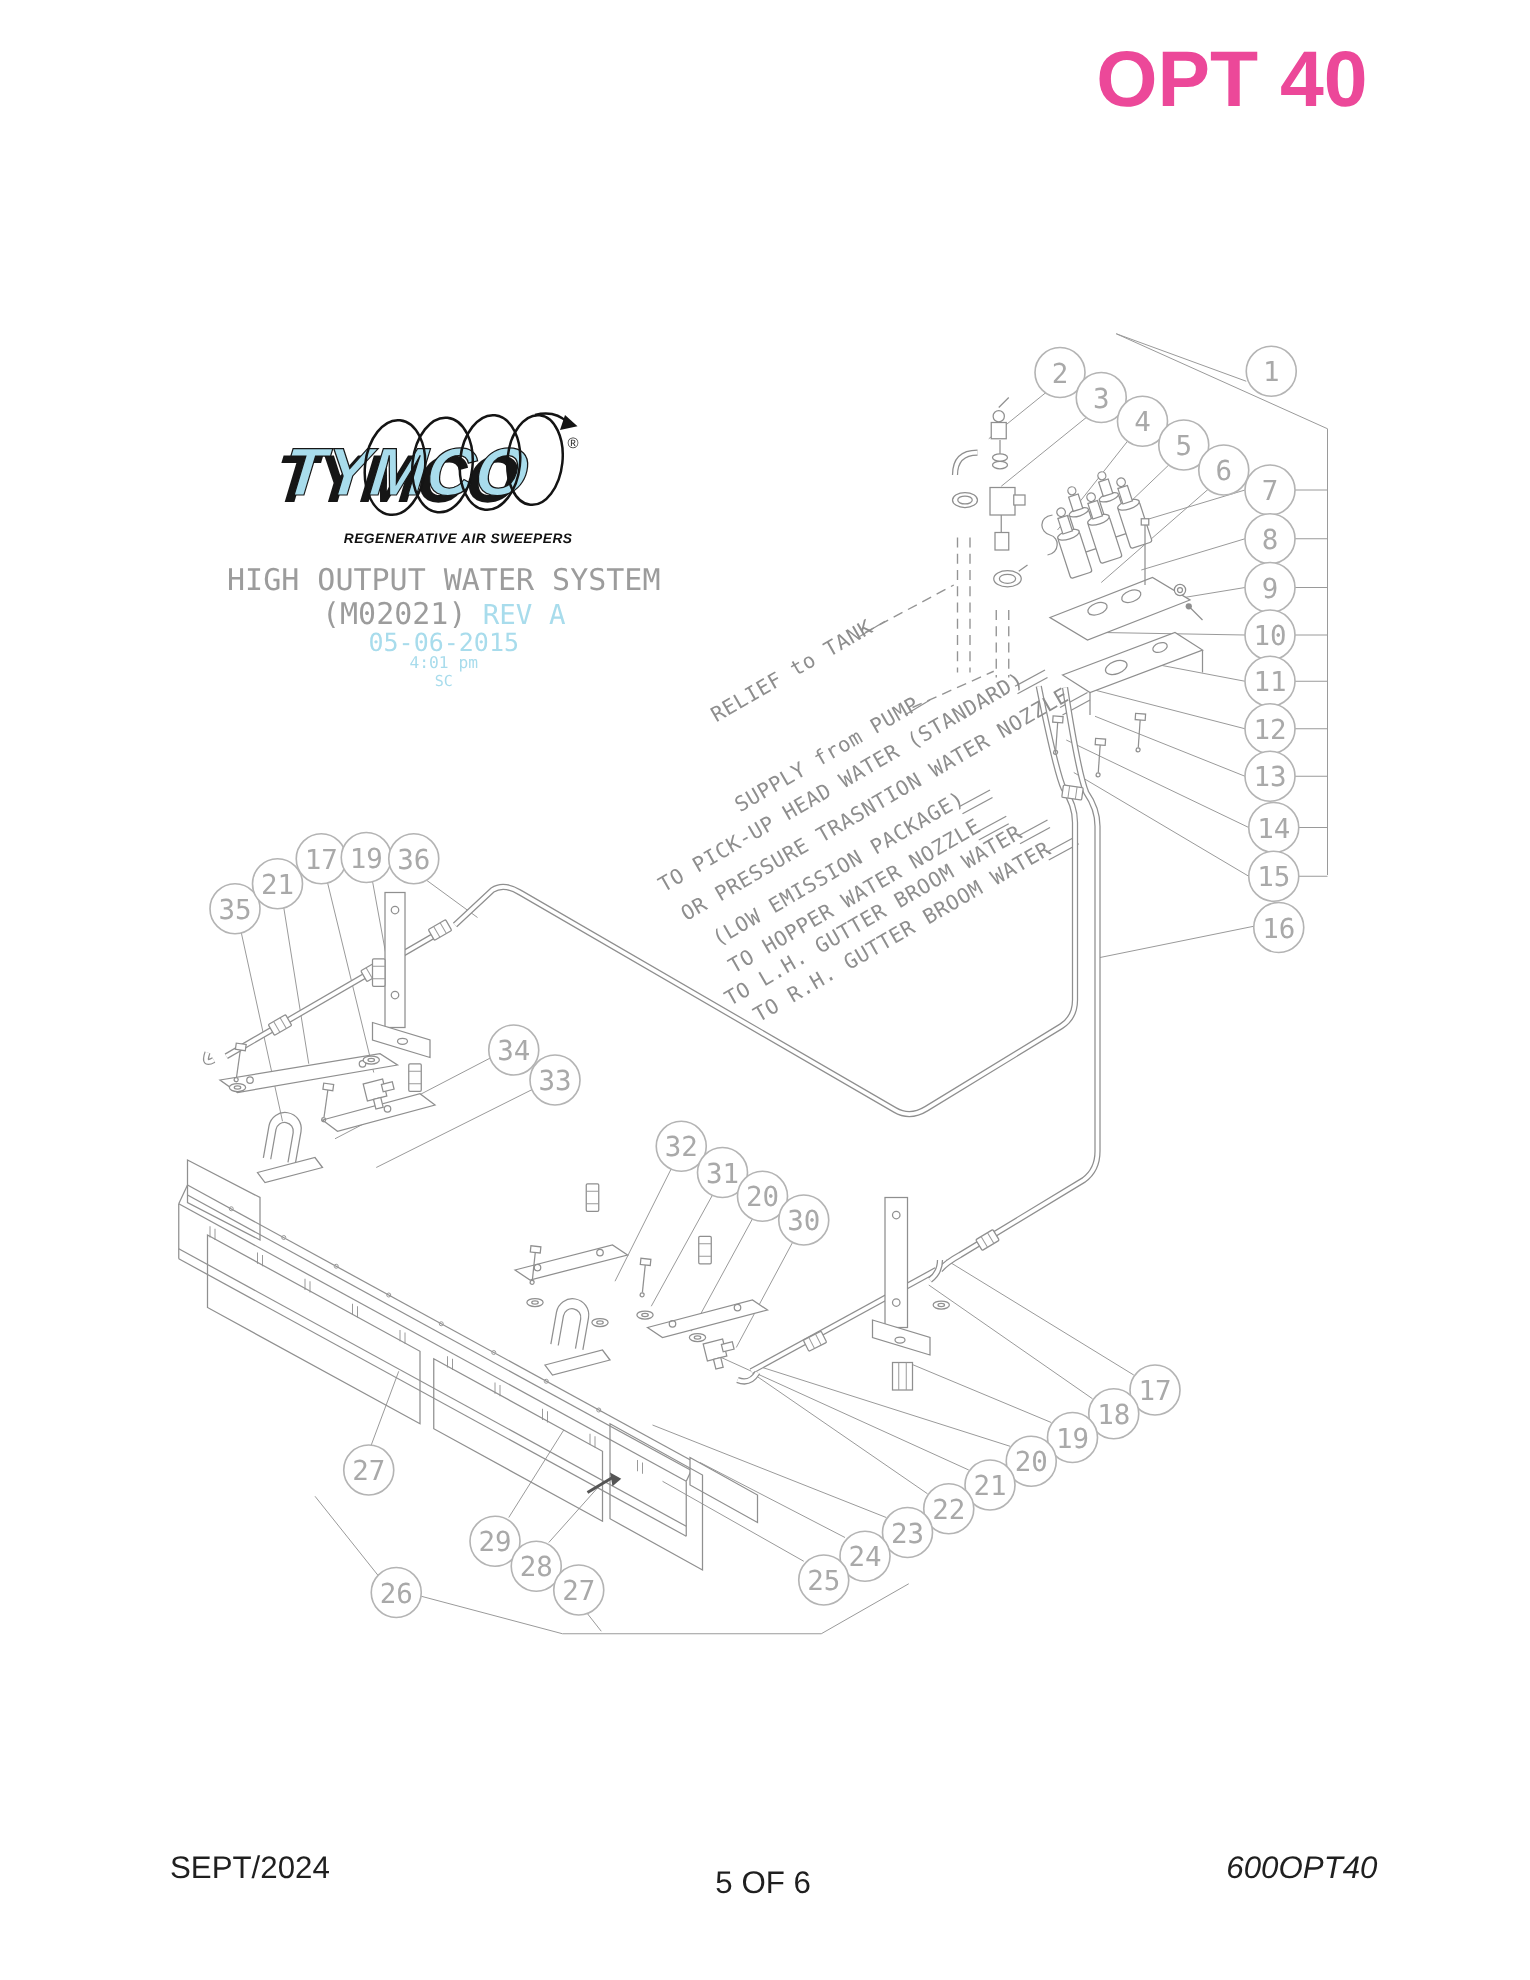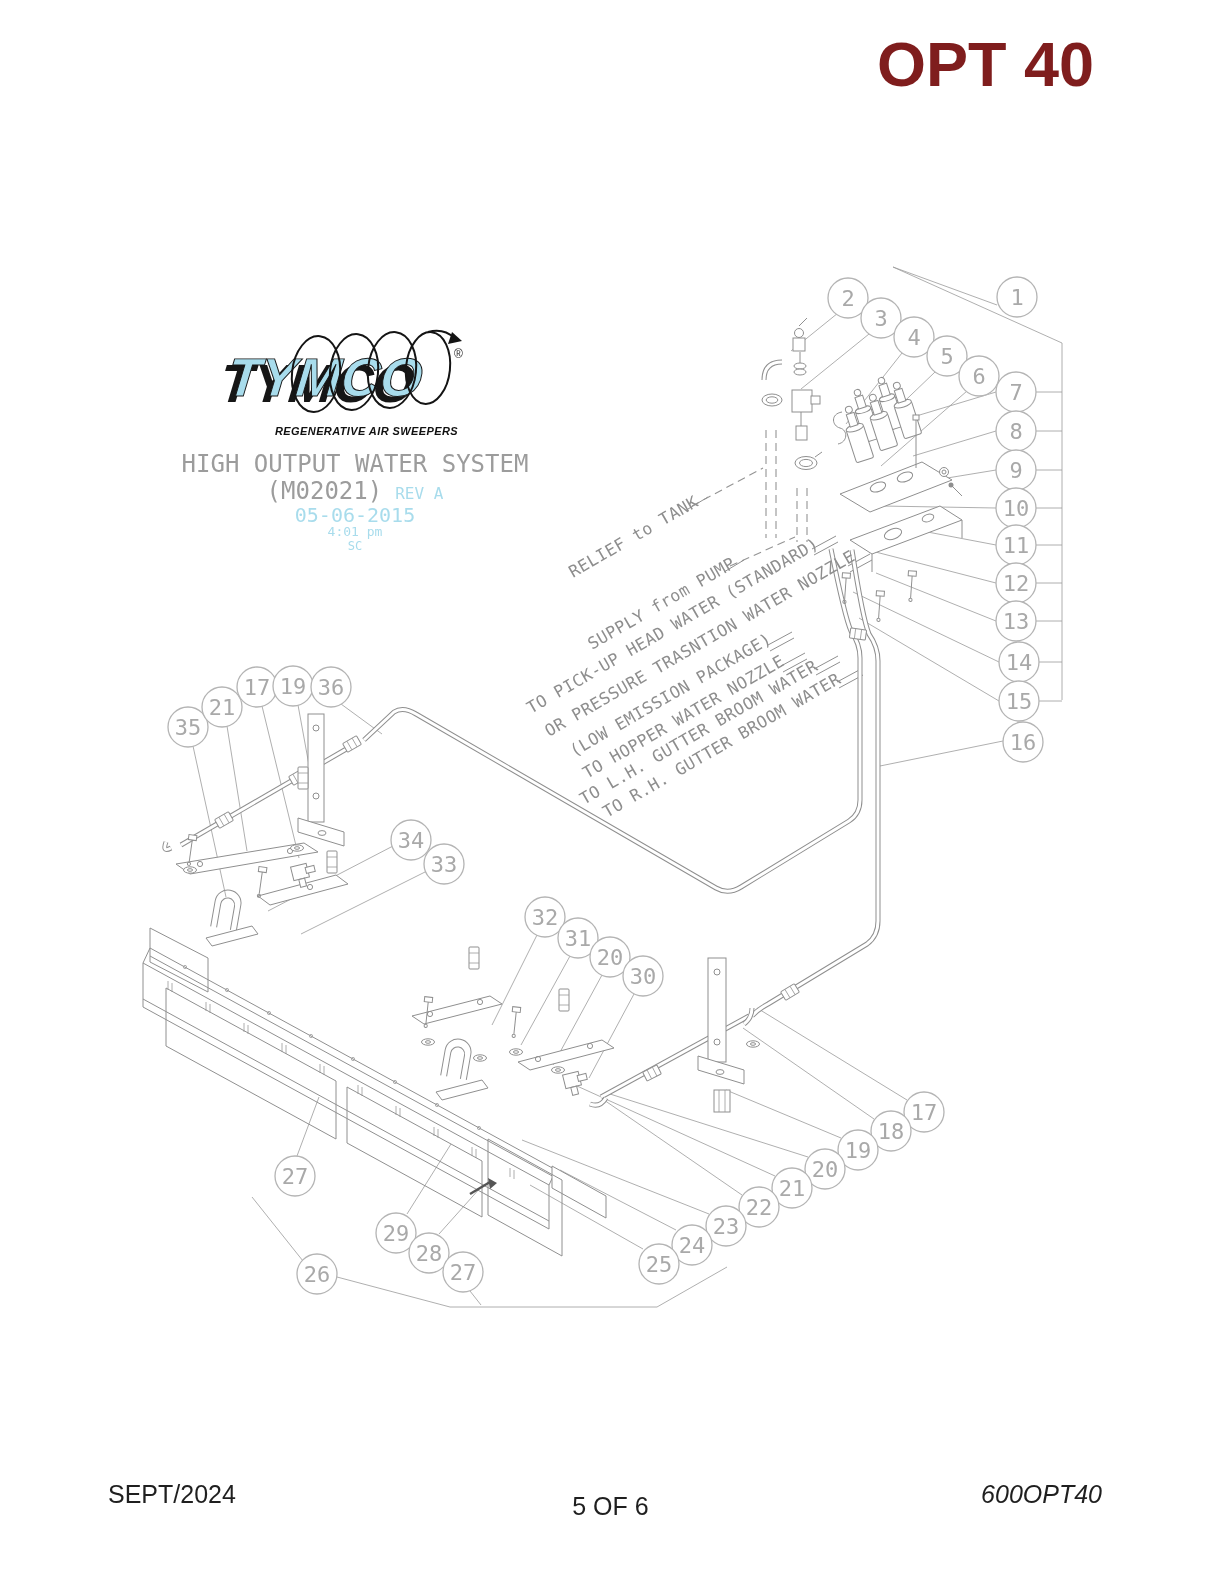--- a/index.html
+++ b/index.html
@@ -1,29 +1,29 @@
 <!DOCTYPE html>
 <html style="--cyan: #a8dcec;"><head>
 <meta charset="utf-8">
 <style>
   html,body{margin:0;padding:0;background:#ffffff;}
   body{width:1224px;height:1584px;position:relative;font-family:"Liberation Sans",sans-serif;}
   .page{position:absolute;inset:0;background:#fff;overflow:hidden;}
-  .opt-title{position:absolute;top:28px;right:130px;font-size:63px;font-weight:bold;color:#7f1d1d;letter-spacing:0px;font-family:"Liberation Sans",sans-serif;}
+  .opt-title{position:absolute;top:28px;right:130px;font-size:63px;font-weight:bold;color:#ec4899;letter-spacing:0px;font-family:"Liberation Sans",sans-serif;}
   .logo-wrap{position:absolute;left:224px;top:326px;width:250px;height:120px;}
   .tagline{position:absolute;left:238px;top:425px;width:220px;text-align:right;font-size:11px;font-weight:bold;font-style:italic;color:#111;letter-spacing:0.4px;}
   .title-block{position:absolute;left:170px;top:450px;width:370px;text-align:center;color:#9c9c9c;font-family:"DejaVu Sans Mono",monospace;}
   .tb-line1,.tb-line2{font-size:24px;line-height:28px;white-space:nowrap;}
   .tb-line3{font-size:24px;line-height:27px;white-space:nowrap;}
-  .tb-rev{font-size:16px;color:var(--cyan,#aadcec);margin-left:13px;}
+  .tb-rev{font-size:22px;color:var(--cyan,#aadcec);margin-left:13px;}
   .tb-date{font-size:20px;color:var(--cyan,#aadcec);line-height:17px;}
   .tb-time{font-size:13px;color:var(--cyan,#aadcec);line-height:15px;}
   .tb-init{font-size:12px;color:var(--cyan,#aadcec);line-height:14px;}
   .footer{position:absolute;left:0;top:1480px;width:100%;font-size:25px;color:#1f1f1f;}
-  .footer .f-left{position:absolute;left:108px;}
+  .footer .f-left{position:absolute;left:136px;}
   .footer .f-center{position:absolute;left:50%;transform:translateX(-52%);margin-top:12px;}
   .footer .f-right{position:absolute;right:122px;font-style:italic;}
   svg.diagram{position:absolute;left:0;top:0;}
   .ln{stroke:#909090;stroke-width:1;fill:none;}
   .ln-thin{stroke:#9a9a9a;stroke-width:0.8;fill:none;}
   .tube{stroke:#8f8f8f;stroke-width:5;fill:none;stroke-linejoin:round;}
   .tube-in{stroke:#ffffff;stroke-width:3;fill:none;stroke-linejoin:round;}
   .dash{stroke:#949494;stroke-width:1.1;fill:none;stroke-dasharray:8 5;}
   .part{stroke:#8f8f8f;stroke-width:1;fill:#ffffff;}
   .callout-circle{stroke:#b4b4b4;stroke-width:1.3;fill:#ffffff;}

